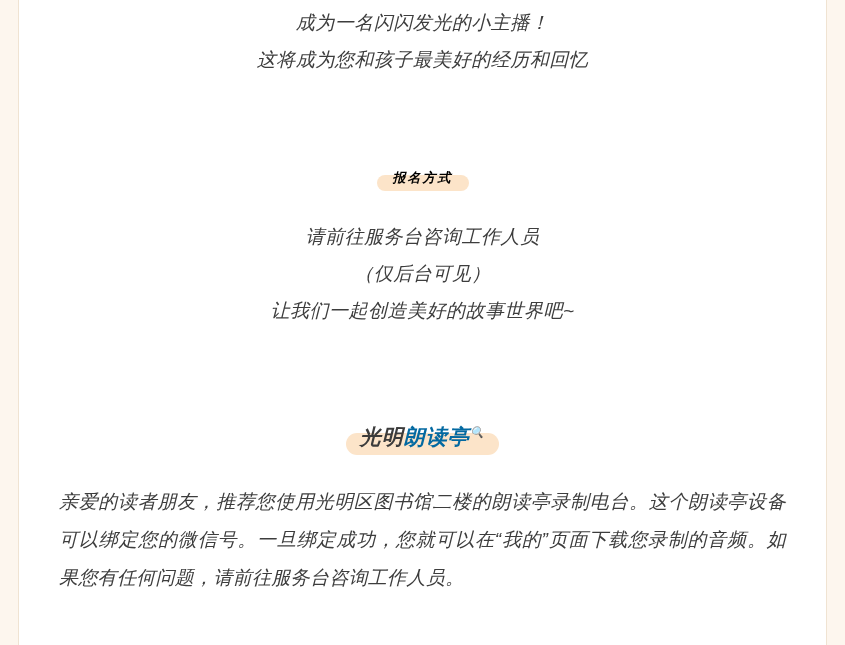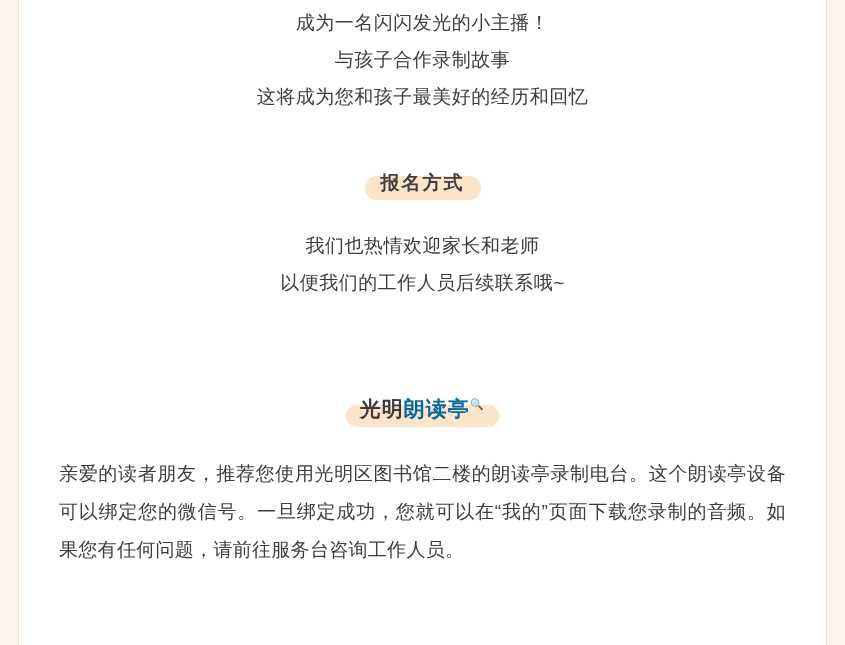--- a/index.html
+++ b/index.html
@@ -12,20 +12,21 @@
     background: #ffffff;
     font-family: "Liberation Sans", sans-serif;
     overflow: hidden;
   }
   .page {
     position: relative;
     width: 845px;
     height: 645px;
     background: #ffffff;
     box-sizing: border-box;
+    font-style: italic;
   }
   
   .edge {
     position: absolute;
     top: 0;
     bottom: 0;
     width: 18px;
     background: #fdf6ee;
   }
   .edge-left { left: 0; border-right: 1px solid #f0e3d2; }
@@ -55,25 +56,26 @@
 
   
   .heading-wrap {
     text-align: center;
     margin-top: 52px;
     margin-bottom: 8px;
   }
   .heading-pill {
     display: inline-block;
     position: relative;
-    font-size: 19px;
+    font-size: 13px;
     font-weight: bold;
-    color: #404040;
+    color: #000000;
     letter-spacing: 2px;
     padding: 3px 16px 5px 16px;
+    margin-top: 36px;
   }
   .heading-pill::before {
     content: "";
     position: absolute;
     left: 0;
     right: 0;
     top: 9px;
     bottom: 1px;
     background: #fce4c9;
     border-radius: 13px;
@@ -143,33 +145,33 @@
 
 <div class="page">
 
   <div class="edge edge-left"></div>
   <div class="edge edge-right"></div>
 
   <div class="content">
 
     <div class="block-invite">
       <div class="center-line">成为一名闪闪发光的小主播！</div>
-      <div class="center-line">与孩子合作录制故事</div>
       <div class="center-line">这将成为您和孩子最美好的经历和回忆</div>
     </div>
 
     <div class="heading-wrap">
       <span class="heading-pill">
         <span class="txt">报名方式</span>
       </span>
     </div>
 
     <div class="block-signup">
-      <div class="center-line">我们也热情欢迎家长和老师</div>
-      <div class="center-line">以便我们的工作人员后续联系哦~</div>
+      <div class="center-line">请前往服务台咨询工作人员</div>
+      <div class="center-line">（仅后台可见）</div>
+      <div class="center-line">让我们一起创造美好的故事世界吧~</div>
     </div>
 
     <div class="title2-wrap">
       <span class="title2">
         <span class="t-a">光明</span><span class="t-b">朗读亭</span><span class="mag">🔍</span>
       </span>
     </div>
 
     <div class="para">亲爱的读者朋友，推荐您使用光明区图书馆二楼的朗读亭录制电台。这个朗读亭设备可以绑定您的微信号。一旦绑定成功，您就可以在“我的”页面下载您录制的音频。如果您有任何问题，请前往服务台咨询工作人员。</div>
 

